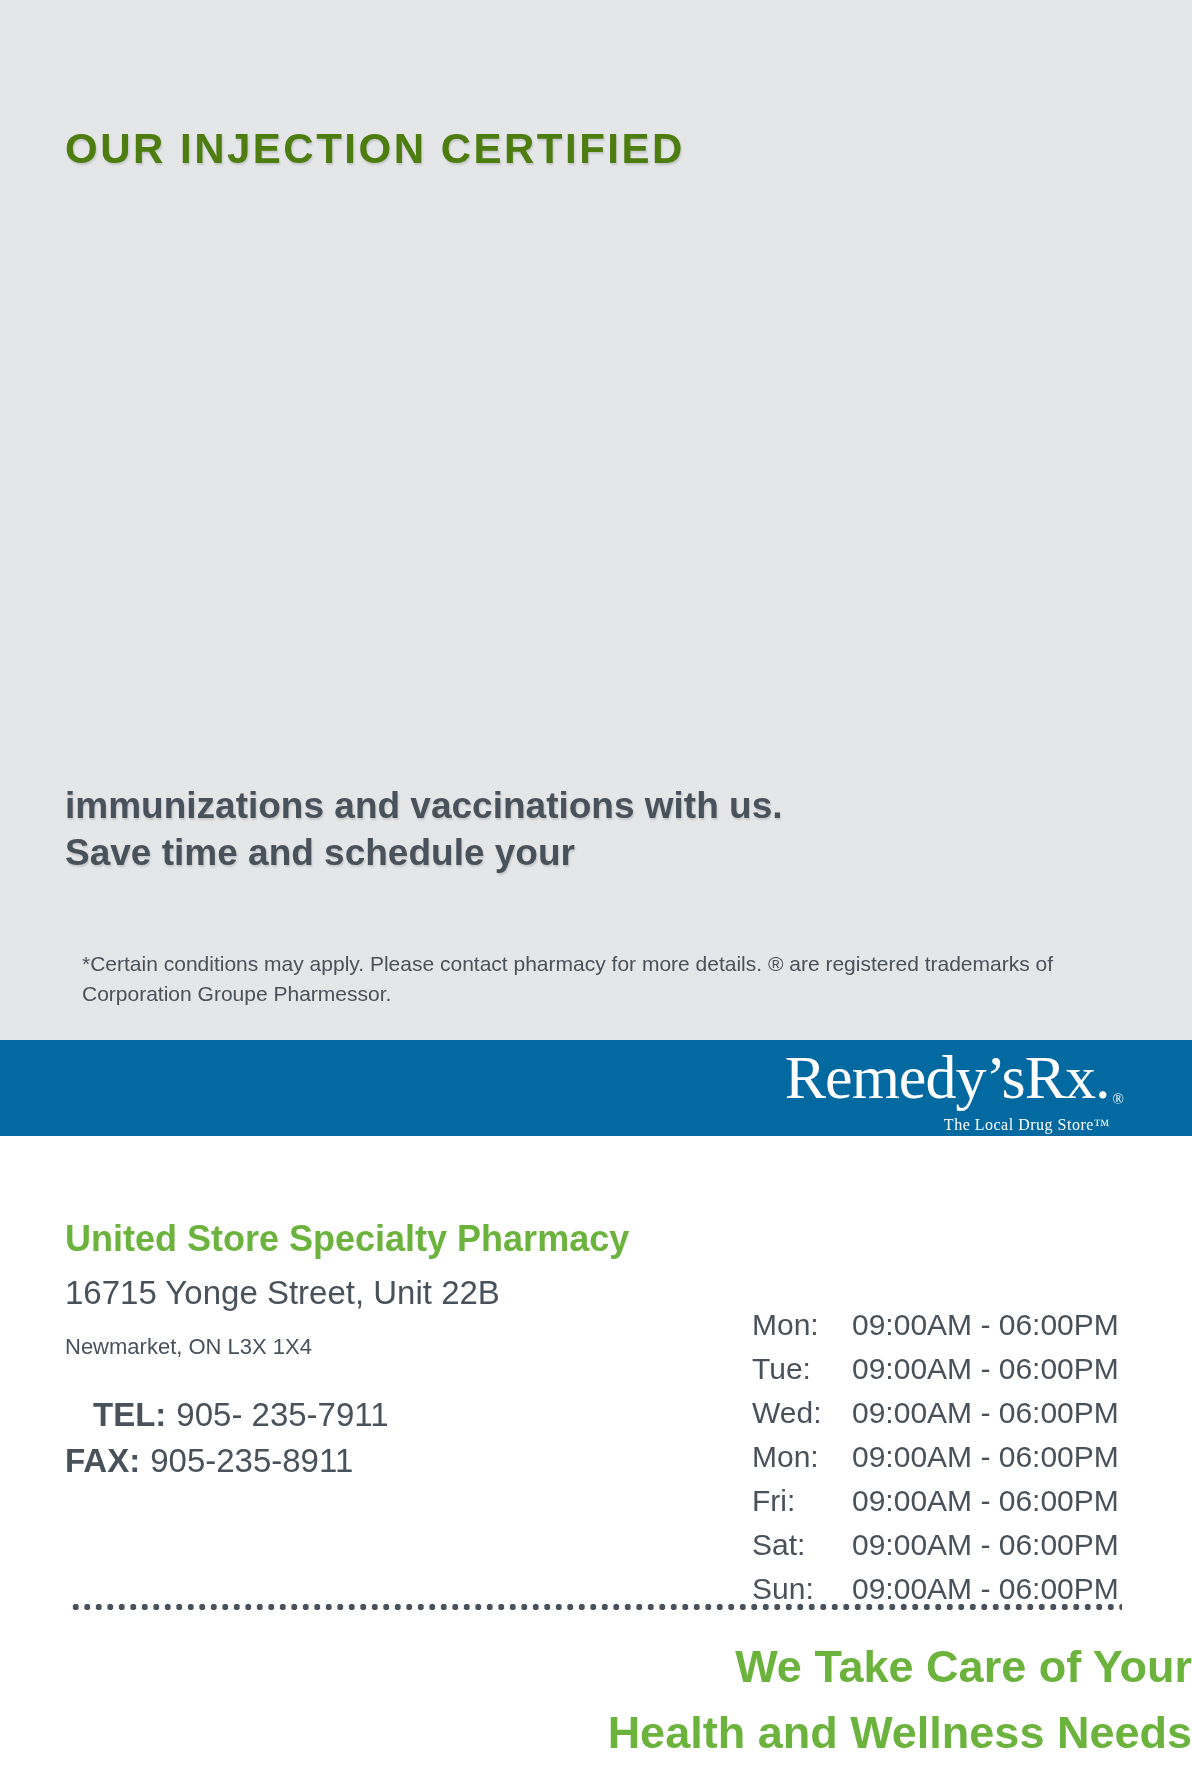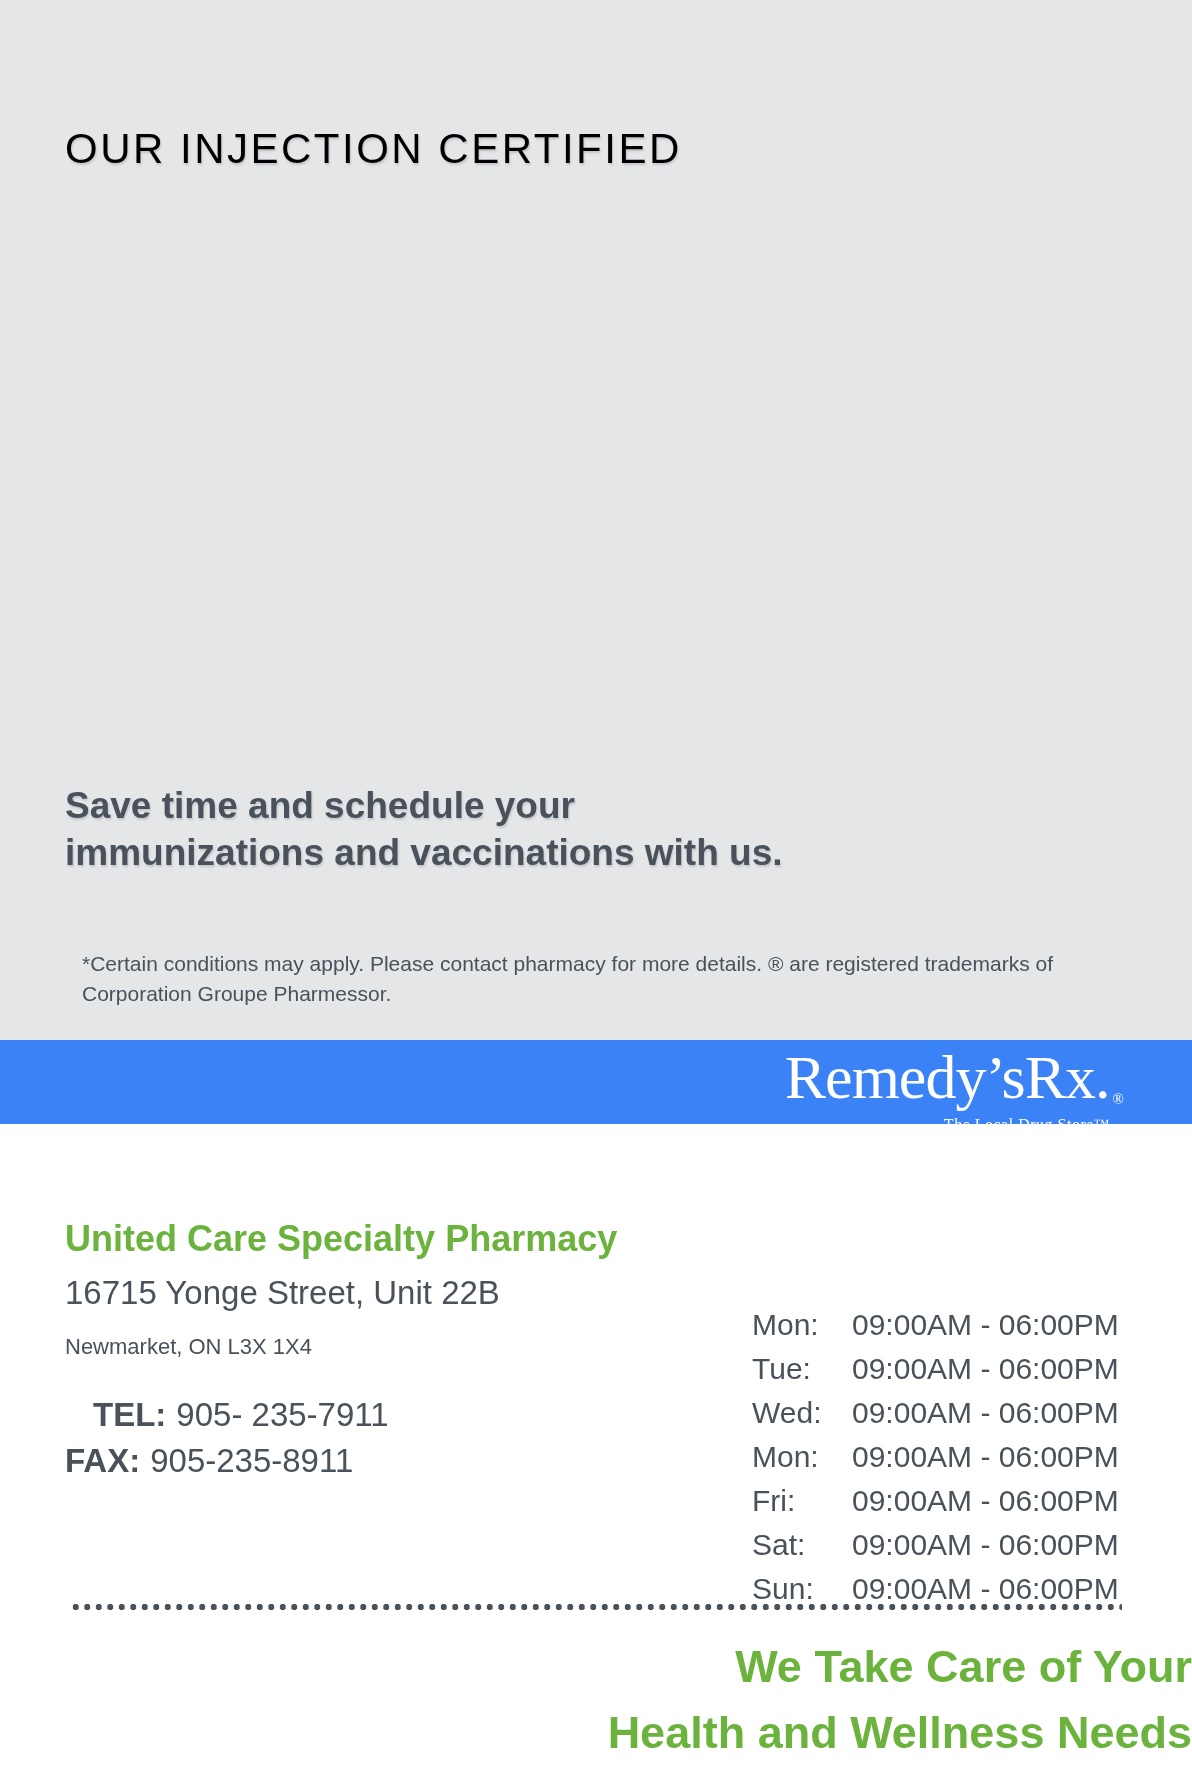--- a/index.html
+++ b/index.html
@@ -22,24 +22,24 @@
     top: 0; left: 0;
     width: 1192px;
     height: 1040px;
     background: #e5e6e8;
   }
   .hero-title {
     position: absolute;
     left: 65px;
     top: 90px;
     font-size: 42px;
-    font-weight: 400;
+    font-weight: 700;
     line-height: 62px;
     letter-spacing: 2.5px;
-    color: #000000;
+    color: #4d7c0f;
     text-shadow: 1px 2px 2px rgba(73,81,90,0.22);
   }
   .hero-subtitle {
     position: absolute;
     left: 65px;
     top: 782px;
     font-size: 37px;
     font-weight: 700;
     line-height: 47px;
     color: #49515a;
@@ -55,22 +55,22 @@
     line-height: 30px;
     color: #49515a;
     margin-left: 17px;
   }
 
   
   .brand-band {
     position: absolute;
     top: 1040px; left: 0;
     width: 1192px;
-    height: 84px;
-    background: #3b82f6;
+    height: 96px;
+    background: #0369a1;
   }
   .logo {
     position: absolute;
     top: 6px;
     right: 68px;
     text-align: right;
     color: #ffffff;
     font-family: "Liberation Serif", serif;
   }
   .logo-text {
@@ -175,39 +175,39 @@
 </head>
 <body>
 
 <div class="page">
 
   <section class="hero">
     <h1 class="hero-title">
       <div>OUR INJECTION CERTIFIED</div>
     </h1>
     <div class="hero-subtitle">
+      <div>immunizations and vaccinations with us.</div>
       <div>Save time and schedule your</div>
-      <div>immunizations and vaccinations with us.</div>
     </div>
     <p class="disclaimer">
       <span>*Certain conditions may apply. Please contact pharmacy for more details. ® are registered trademarks of</span><br>
       <span>Corporation Groupe Pharmessor.</span>
     </p>
   </section>
 
   <section class="brand-band">
     <div class="logo">
       <div class="logo-text">
         <span>Remedy’sRx.</span><span class="logo-reg">®</span>
       </div>
       <div class="logo-tagline">The Local Drug Store™</div>
     </div>
   </section>
 
-  <div class="pharm-name">United Care Specialty Pharmacy</div>
+  <div class="pharm-name">United Store Specialty Pharmacy</div>
   <div class="addr-line1">16715 Yonge Street, Unit 22B</div>
   <div class="addr-line2">Newmarket, ON L3X 1X4</div>
   <div class="tel-line">
     <span class="contact-label">TEL:</span><span>905- 235-7911</span>
   </div>
   <div class="fax-line">
     <span class="contact-label">FAX:</span><span>905-235-8911</span>
   </div>
 
   <div class="hours">

